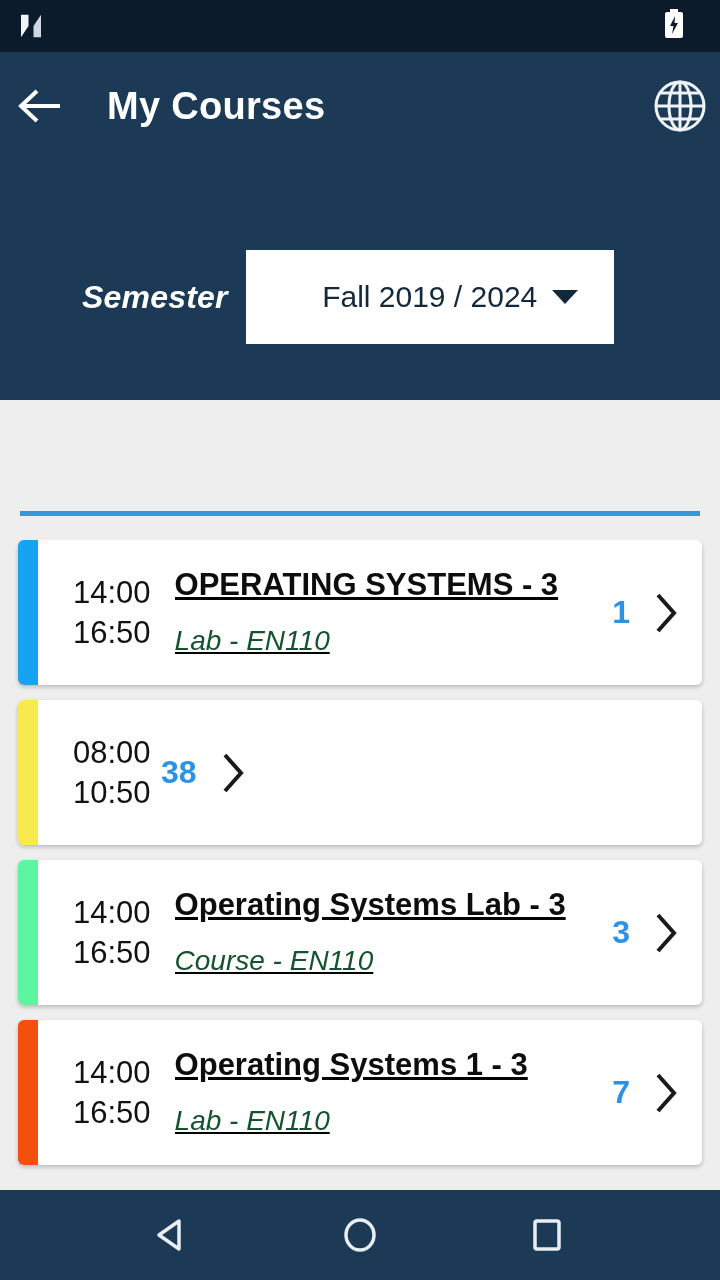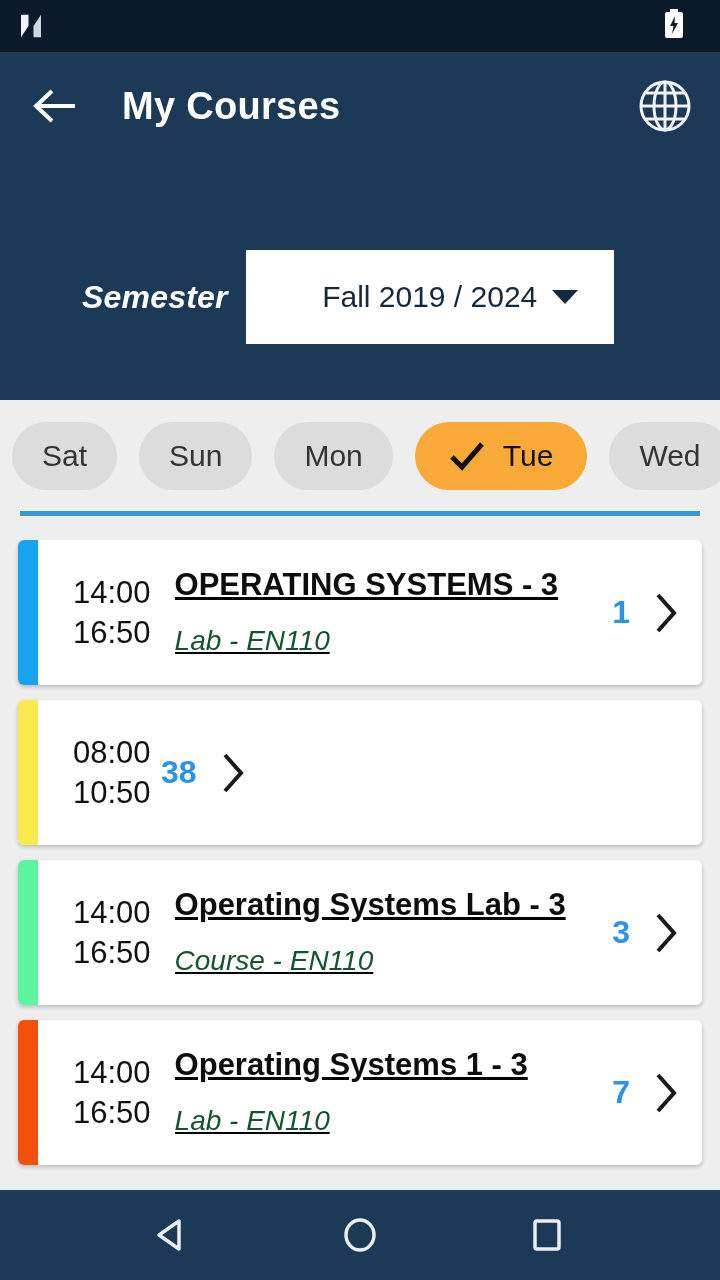--- a/index.html
+++ b/index.html
@@ -28,21 +28,21 @@
   }
   .battery { width: 22px; height: 30px; }
   .clock { color: #ffffff; font-size: 30px; letter-spacing: 0.5px; }
 
   
   .header {
     position: absolute; top: 52px; left: 0; width: 720px; height: 348px;
     background: #1c3a55;
   }
   .appbar {
-    height: 108px; display: flex; align-items: center; padding: 0 26px; justify-content: flex-end;
+    height: 108px; display: flex; align-items: center; padding: 0 11px; justify-content: flex-end;
   }
   .back-btn { width: 56px; height: 56px; display: flex; align-items: center; justify-content: center; }
   .app-title {
     color: #ffffff; font-size: 38px; font-weight: bold;
     margin-left: 40px; letter-spacing: 0.3px;
   }
   .globe-btn { margin-left: auto; width: 58px; height: 58px; display: flex; align-items: center; justify-content: center; }
 
   .semester-row {
     display: flex; align-items: center; padding: 0 0 0 82px; margin-top: 90px;
@@ -185,45 +185,20 @@
 
     <div class="semester-row">
       <span class="semester-label">Semester</span>
       <div class="semester-select">
         <span class="semester-value">Fall  2019 / 2024</span>
         <span class="caret"></span>
       </div>
     </div>
   </div>
 
-  <div class="days-wrap">
-    <div class="days">
-      <div class="chip">
-        <span>Sat</span>
-      </div>
-      <div class="chip">
-        <span>Sun</span>
-      </div>
-      <div class="chip">
-        <span>Mon</span>
-      </div>
-      <div class="chip selected">
-        <span class="check">
-          <svg width="36" height="30" viewBox="0 0 36 30">
-            <polyline points="3,16 13,26 33,3" fill="none" stroke="#111111" stroke-width="5"></polyline>
-          </svg>
-        </span>
-        <span>Tue</span>
-      </div>
-      <div class="chip">
-        <span>Wed</span>
-      </div>
-
-    </div>
-  </div>
 
   <div class="blue-divider"></div>
 
   <div class="list">
 
     <div class="card">
       <div class="accent" style="background:#17a3ef"></div>
       <div class="times">
         <span class="time">14:00</span>
         <span class="time">16:50</span>

